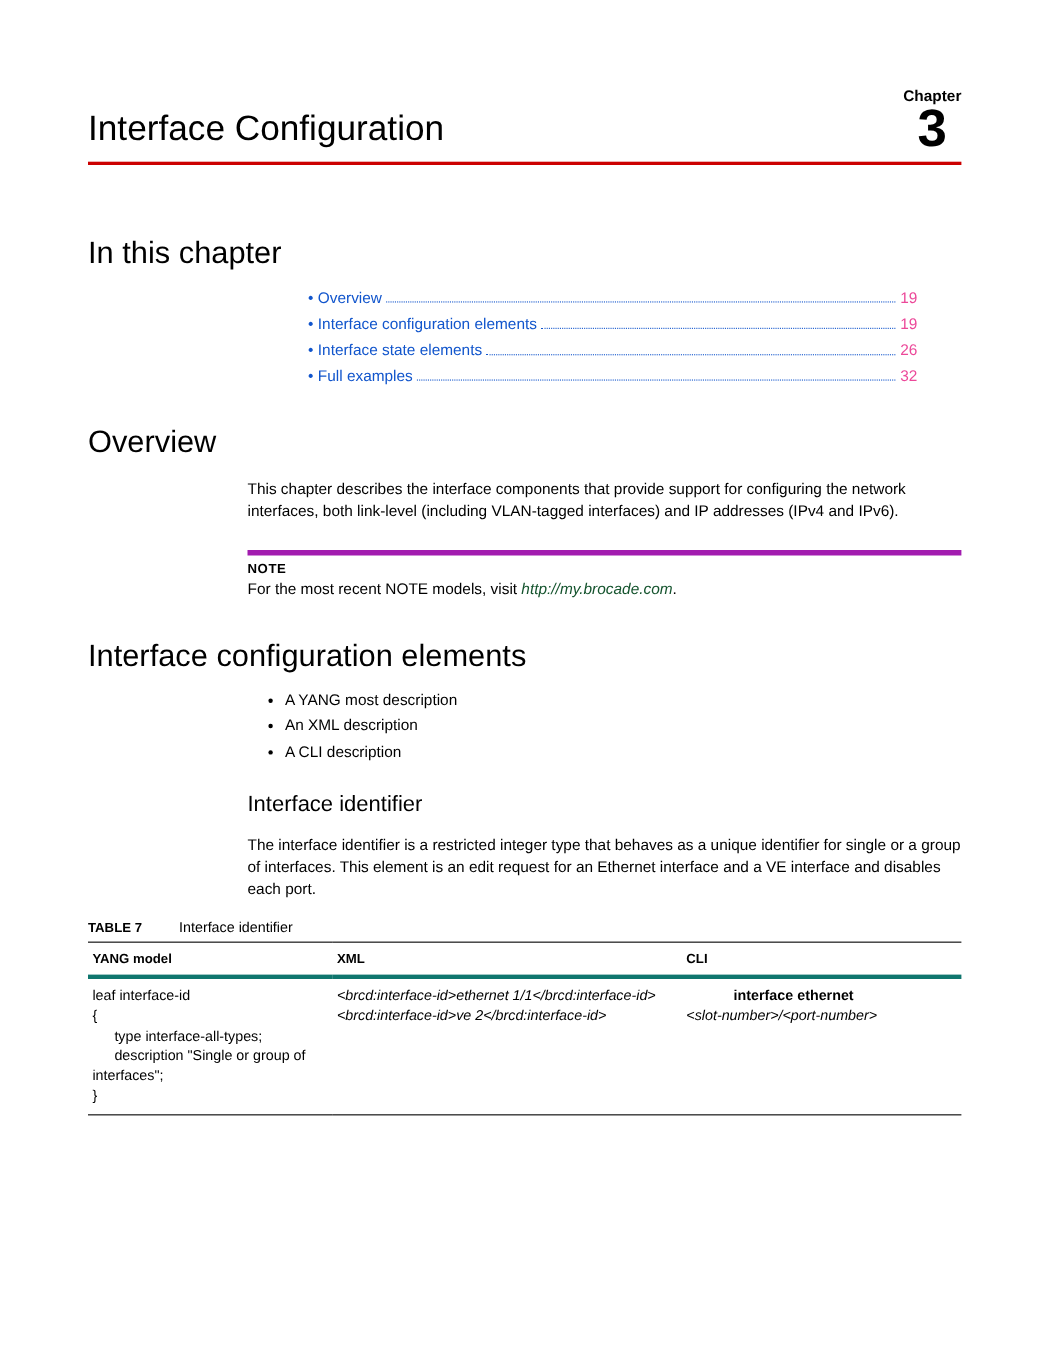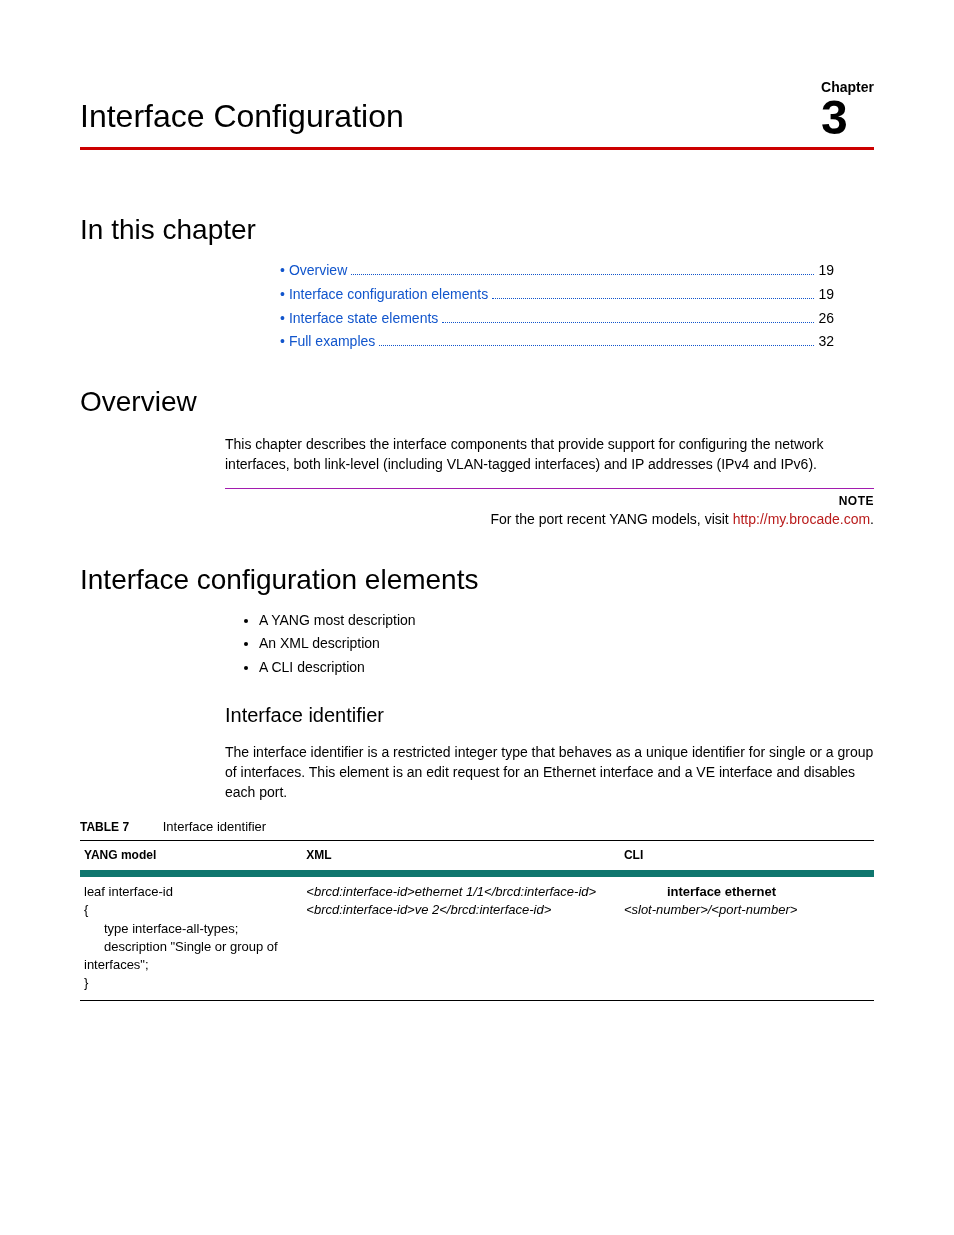--- a/index.html
+++ b/index.html
@@ -19,21 +19,21 @@
     padding-bottom: 8px;
     margin-bottom: 60px;
   }
   .chapter-title {
     font-size: 32px;
     font-weight: normal;
     font-stretch: condensed;
     font-family: "Arial Narrow", Arial, sans-serif;
   }
   .chapter-number-block {
-    text-align: left;
+    text-align: center;
     line-height: 1;
   }
   .chapter-label {
     font-size: 14px;
     font-weight: bold;
     display: block;
     margin-bottom: 2px;
   }
   .chapter-number {
     font-size: 48px;
@@ -75,60 +75,59 @@
     color: #1155cc;
     flex: 0 0 auto;
   }
   .toc-dots {
     flex: 1 1 auto;
     border-bottom: 1px dotted #1155cc;
     margin: 0 4px 3px 4px;
     height: 0;
   }
   .toc-page {
-    color: #000000;
+    color: #ec4899;
     flex: 0 0 auto;
   }
   .body-block {
     margin-left: 145px;
     margin-right: 0;
   }
   .note-block {
-    border-top: 1px solid #a21caf;
-    margin-top: 14px;
+    border-top: 5px solid #a21caf;
+    margin-top: 26px;
     padding-top: 4px;
-    text-align: right;
   }
   .note-label {
     font-weight: bold;
     font-size: 12px;
     letter-spacing: 0.5px;
   }
-  a.link { color: #b91c1c; text-decoration: none; }
+  a.link { color: #14532d; font-style: italic; text-decoration: none; }
   ul.bullets {
     margin: 6px 0 10px 0;
     padding-left: 34px;
   }
   ul.bullets li { margin-bottom: 4px; }
   .table-caption {
     margin-top: 16px;
     font-size: 13px;
   }
   .table-caption .tbl-label { font-weight: bold; margin-right: 30px; font-size: 12px;}
   table.data {
     width: 100%;
     border-collapse: collapse;
     margin-top: 4px;
     font-size: 13px;
   }
   table.data thead th {
     text-align: left;
     font-weight: bold;
     border-top: 1.5px solid #000;
-    border-bottom: 7px solid #0f766e;
+    border-bottom: 4px solid #0f766e;
     padding: 6px 4px;
     font-size: 12px;
   }
   table.data tbody td {
     vertical-align: top;
     padding: 6px 4px 8px 4px;
     border-bottom: 1.5px solid #000;
   }
   .yang-col .indent1 { margin-left: 20px; }
   .cli-bold { font-weight: bold; margin-left: 43px; }
@@ -173,21 +172,21 @@
     <span class="toc-page">32</span>
   </div>
 </div>
 
 <h2 class="section">Overview</h2>
 <div class="body-block">
   <p>This chapter describes the interface components that provide support for configuring the network interfaces, both link-level (including VLAN-tagged interfaces) and IP addresses (IPv4 and IPv6).</p>
   <div class="note-block">
     <div class="note-label">NOTE</div>
     <div>
-      <span>For the port recent YANG models, visit </span><a class="link">http://my.brocade.com</a><span>.</span>
+      <span>For the most recent NOTE models, visit </span><a class="link">http://my.brocade.com</a><span>.</span>
     </div>
   </div>
 </div>
 
 <h2 class="section">Interface configuration elements</h2>
 <div class="body-block">
   <ul class="bullets">
     <li>A YANG most description</li>
     <li>An XML description</li>
     <li>A CLI description</li>

